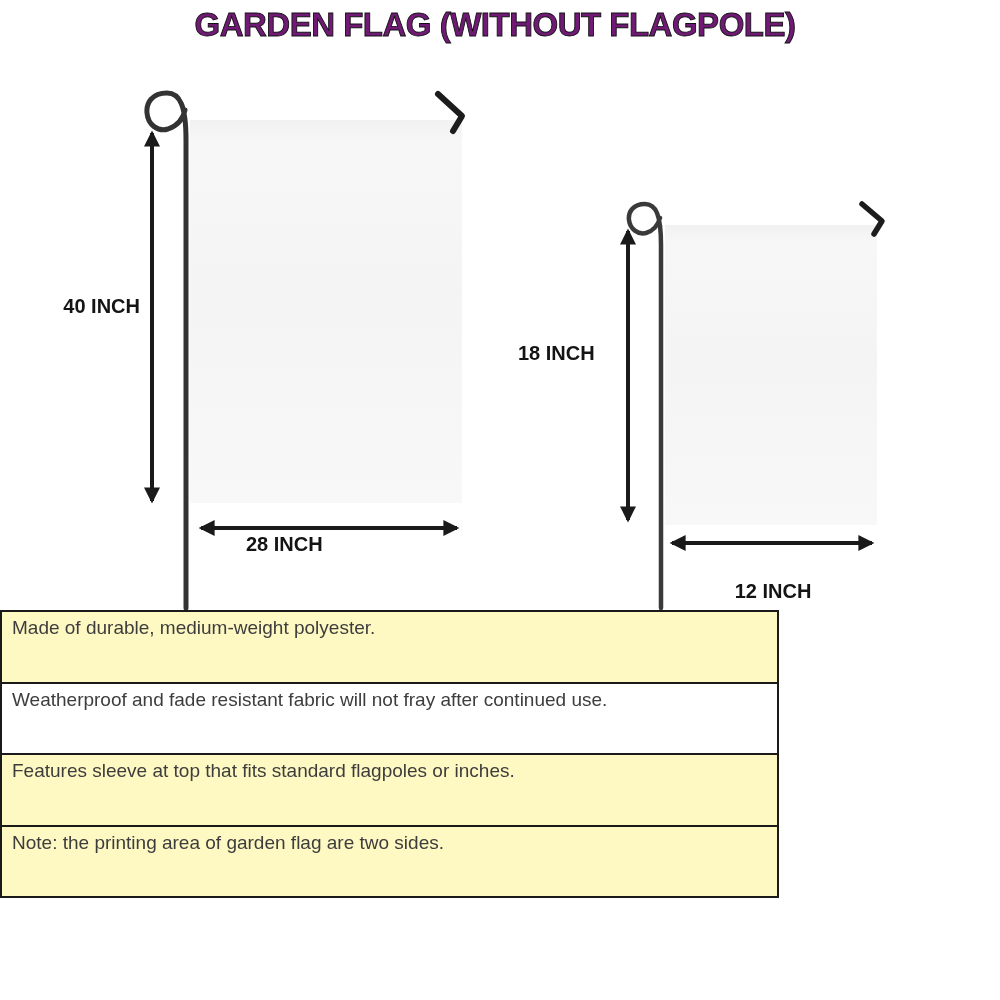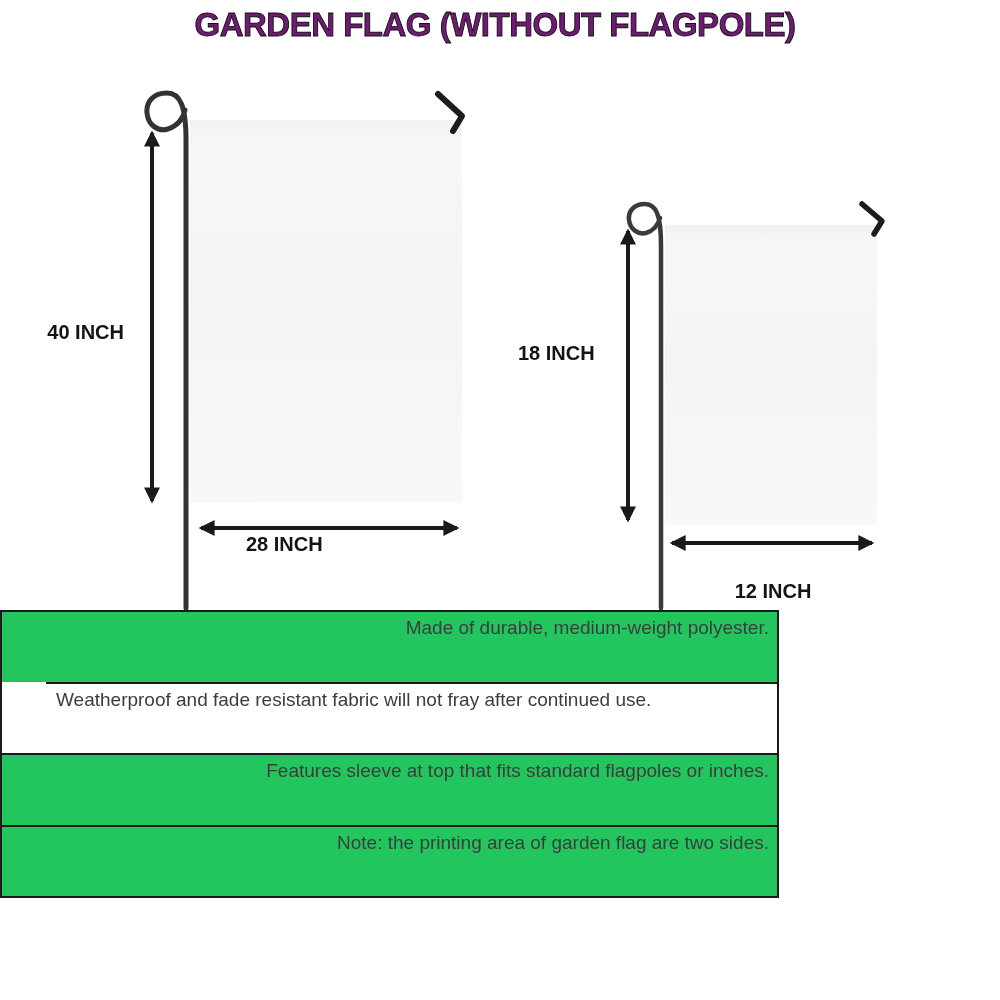--- a/index.html
+++ b/index.html
@@ -25,21 +25,21 @@
   
   svg.diagram { position: absolute; left: 0; top: 0; width: 1000px; height: 1000px; }
 
   .dim-label {
     position: absolute;
     font-weight: bold;
     font-size: 20px;
     color: #141414;
     white-space: nowrap;
   }
-  .label-40 { left: 24px;  top: 295px; width: 100px; text-align: right; margin-top: 26px;  }
+  .label-40 { left: 40px;  top: 295px; width: 100px; text-align: right;  }
   .label-18 { left: 518px; top: 342px; width: 96px;  text-align: left;  }
   .label-28 { left: 246px; top: 533px; width: 150px; }
   .label-12 { left: 698px; top: 580px; width: 150px; text-align: center; }
 
   
   .features-table {
     position: absolute;
     left: 0; top: 610px;
     width: 779px; height: 288px;
     border: 2px solid #1a1a1a;
@@ -49,22 +49,22 @@
   }
   .feature-row {
     flex: 1 1 0;
     padding: 4px 8px 0 10px;
     font-size: 19px;
     line-height: 24px;
     color: #3d3d3d;
     overflow: hidden;
   }
   .feature-row + .feature-row { border-top: 2px solid #1a1a1a; }
-  .feature-row.shaded { background: #22c55e; text-align: right; }
-  .feature-row.plain  { background: #ffffff; margin-left: 44px; }
+  .feature-row.shaded { background: #fef9c3; }
+  .feature-row.plain  { background: #ffffff; }
 </style>
 </head>
 <body>
 
 <div class="canvas">
 
   <div class="title-line title-line-1">GARDEN FLAG (WITHOUT FLAGPOLE)</div>
 
   <svg class="diagram" viewBox="0 0 1000 1000">
     <defs>

